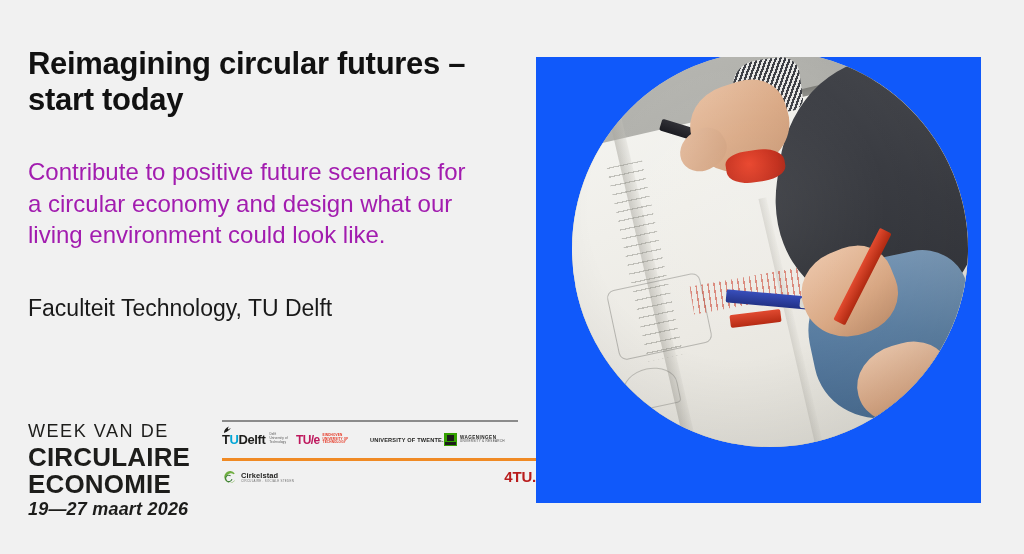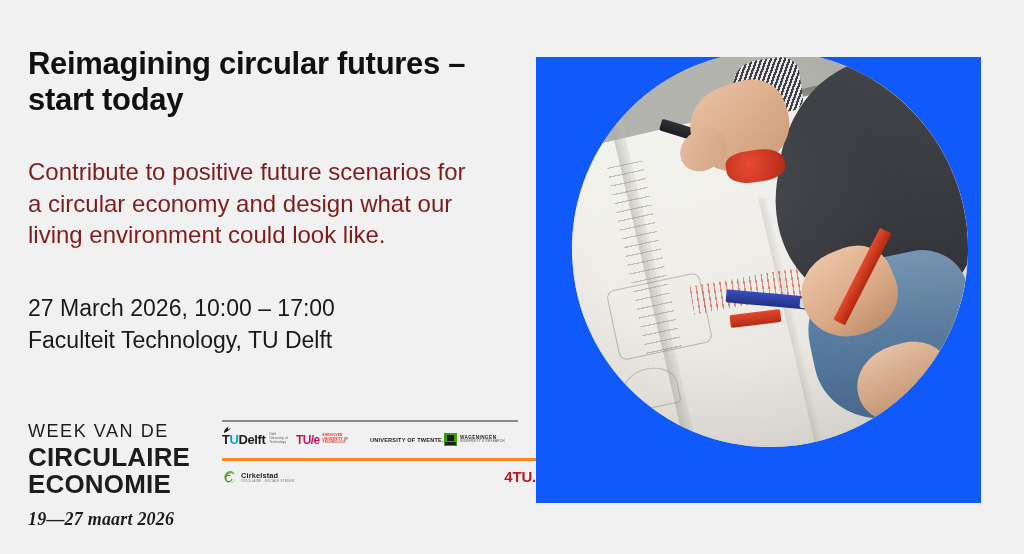--- a/index.html
+++ b/index.html
@@ -39,21 +39,21 @@
     letter-spacing: -0.3px;
     color: #111111;
     width: 450px;
   }
 
   .body-copy {
     margin-top: 38px;
     font-size: 24px;
     line-height: 1.32;
     font-weight: normal;
-    color: #7f1d1d;
+    color: #a21caf;
     width: 455px;
   }
 
   .event-details {
     margin-top: 42px;
     font-size: 23px;
     line-height: 1.38;
     color: #1a1a1a;
   }
 
@@ -87,22 +87,22 @@
     letter-spacing: 0.2px;
     line-height: 1.03;
     color: #1d1d1b;
     transform: scaleX(0.98);
     transform-origin: left center;
     white-space: nowrap;
   }
   .wvce-line2 { margin-top: 2px; }
 
   .wvce-dates {
-    margin-top: 10px;
-    font-family: Liberation Serif, serif;
+    margin-top: 0;
+    font-family: Liberation Sans, sans-serif;
     font-style: italic;
     font-weight: bold;
     font-size: 18px;
     letter-spacing: 0.2px;
     color: #1d1d1b;
     white-space: nowrap;
   }
 
   
   .partners {
@@ -500,21 +500,20 @@
 </style>
 </head>
 <body>
 
 <div class="poster">
 
   <div class="left-col">
     <h1 class="headline">Reimagining circular futures – start today</h1>
     <p class="body-copy">Contribute to positive future scenarios for a circular economy and design what our living environment could look like.</p>
     <div class="event-details">
-      <div>27 March 2026, 10:00 – 17:00</div>
       <div>Faculteit Technology, TU Delft</div>
     </div>
   </div>
 
   <div class="logo-lockup">
 
     <div class="wvce-logo">
       <div class="wvce-line1">WEEK VAN DE</div>
       <div class="wvce-line2">CIRCULAIRE</div>
       <div class="wvce-line3">ECONOMIE</div>

